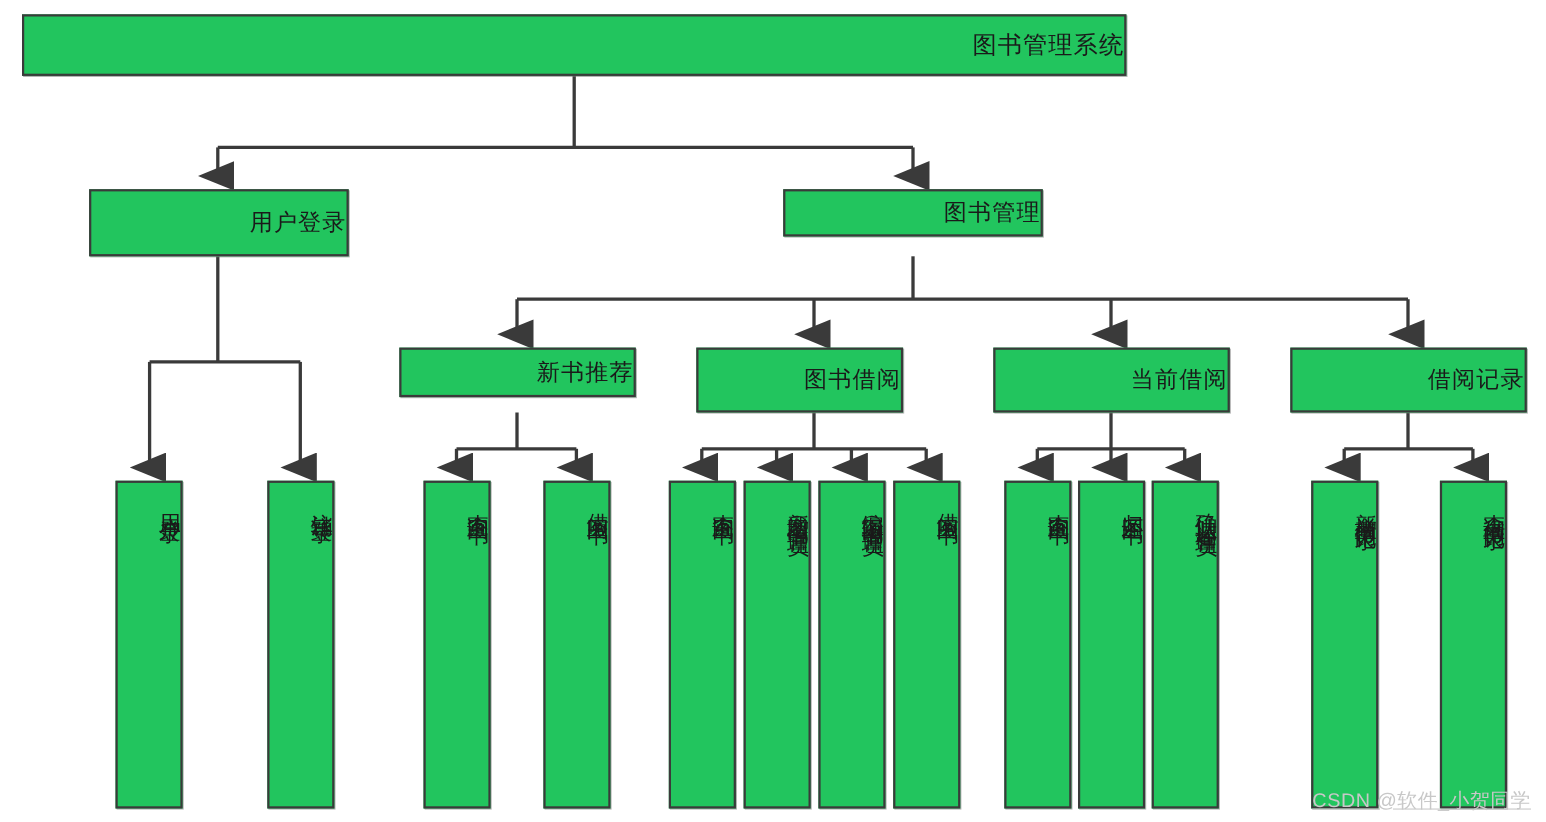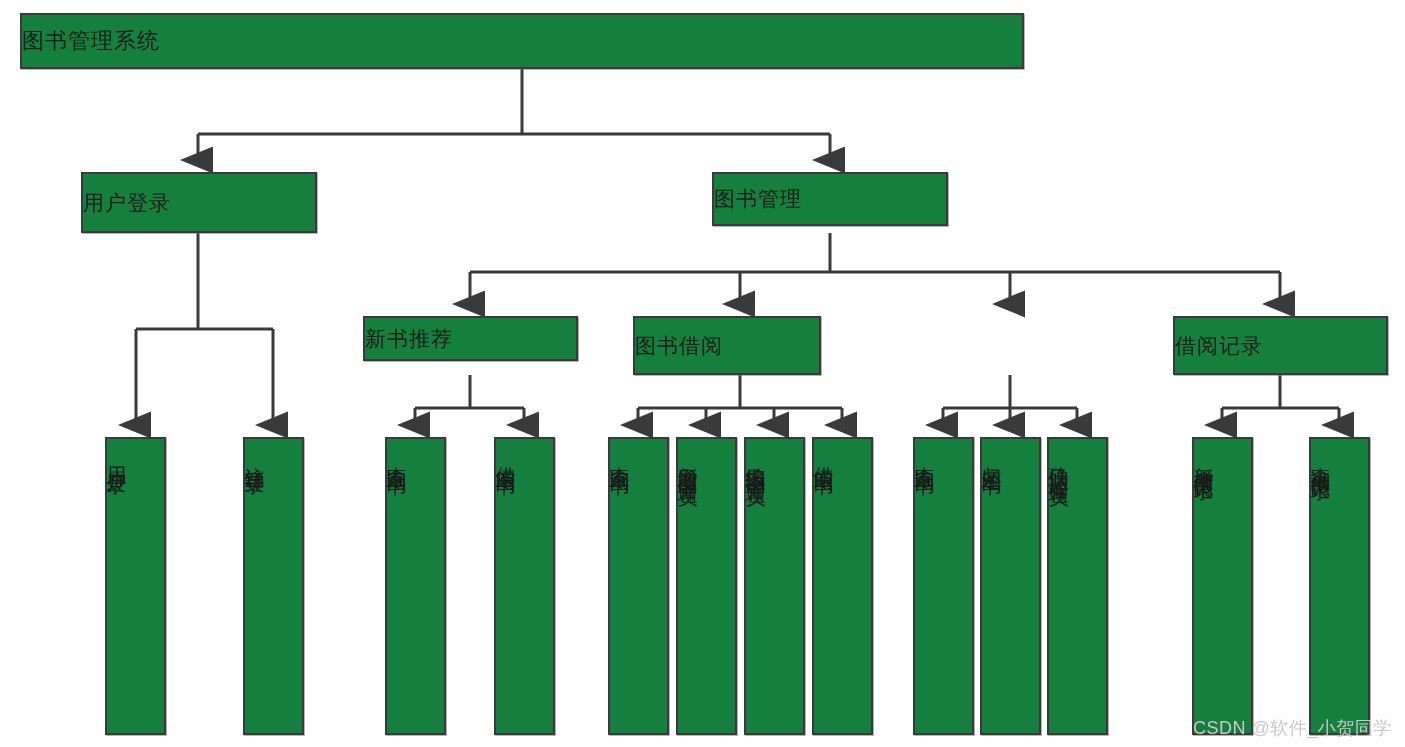--- a/index.html
+++ b/index.html
@@ -9,24 +9,24 @@
     font-family:"Liberation Sans","DejaVu Sans",sans-serif;
     overflow:hidden;
     position:relative;
   }
   #stage{position:absolute;left:0;top:0;width:1405px;height:747px;}
   svg#wires{position:absolute;left:0;top:0;width:1405px;height:747px;pointer-events:none;}
 
   .node{
     position:absolute;
     box-sizing:border-box;
-    background:#15803d;
+    background:#22c55e;
     border:2px solid #3a3a3a;
     box-shadow:1px 1px 0 0 rgba(120,120,120,.55);
-    display:flex;align-items:center;justify-content:flex-start;
+    display:flex;align-items:center;justify-content:flex-end;
     color:#1a1a1a;
   }
   .node .lbl{
     display:block;
     text-align:center;
     line-height:1.12;
     letter-spacing:1px;
     white-space:pre;
   }
   .h-node .lbl{font-size:21px;}
@@ -41,20 +41,21 @@
     font-size:20px;
     letter-spacing:3px;
     line-height:1.0;
   }
   .watermark{
     position:absolute;
     font-size:18px;
     color:#c8c8c8;
     white-space:nowrap;
     letter-spacing:.5px;
+    text-decoration:underline;
   }
 </style>
 </head>
 <body>
 
 <div id="stage">
 
   <svg id="wires" viewBox="0 0 1405 747">
     <defs>
       <marker id="ar" markerWidth="12" markerHeight="12" refX="4.2" refY="5" orient="auto" markerUnits="strokeWidth">
@@ -105,29 +106,32 @@
     </g>
   </svg>
 
   <div class="node root h-node" style="left:20px;top:13px;width:1004px;height:56px;">
     <span class="lbl">图书管理系统</span>
   </div>
 
   <div class="node h-node" style="left:81px;top:172px;width:236px;height:61px;">
     <span class="lbl">用户登录</span>
   </div>
-  <div class="node h-node" style="left:712px;top:172px;width:236px;height:54px;">
+  <div class="node h-node" style="left:712px;top:172px;width:236px;height:43px;">
     <span class="lbl">图书管理</span>
   </div>
 
   <div class="node h-node" style="left:363px;top:316px;width:215px;height:45px;">
     <span class="lbl">新书推荐</span>
   </div>
   <div class="node h-node" style="left:633px;top:316px;width:188px;height:59px;">
     <span class="lbl">图书借阅</span>
+  </div>
+  <div class="node h-node" style="left:903px;top:316px;width:215px;height:59px;">
+    <span class="lbl">当前借阅</span>
   </div>
   <div class="node h-node" style="left:1173px;top:316px;width:215px;height:59px;">
     <span class="lbl">借阅记录</span>
   </div>
 
   <div class="node v-node" style="left:105px;top:437px;width:61px;height:298px;">
     <span class="lbl">用户登录</span>
   </div>
   <div class="node v-node" style="left:243px;top:437px;width:61px;height:298px;">
     <span class="lbl">注销登录</span>

